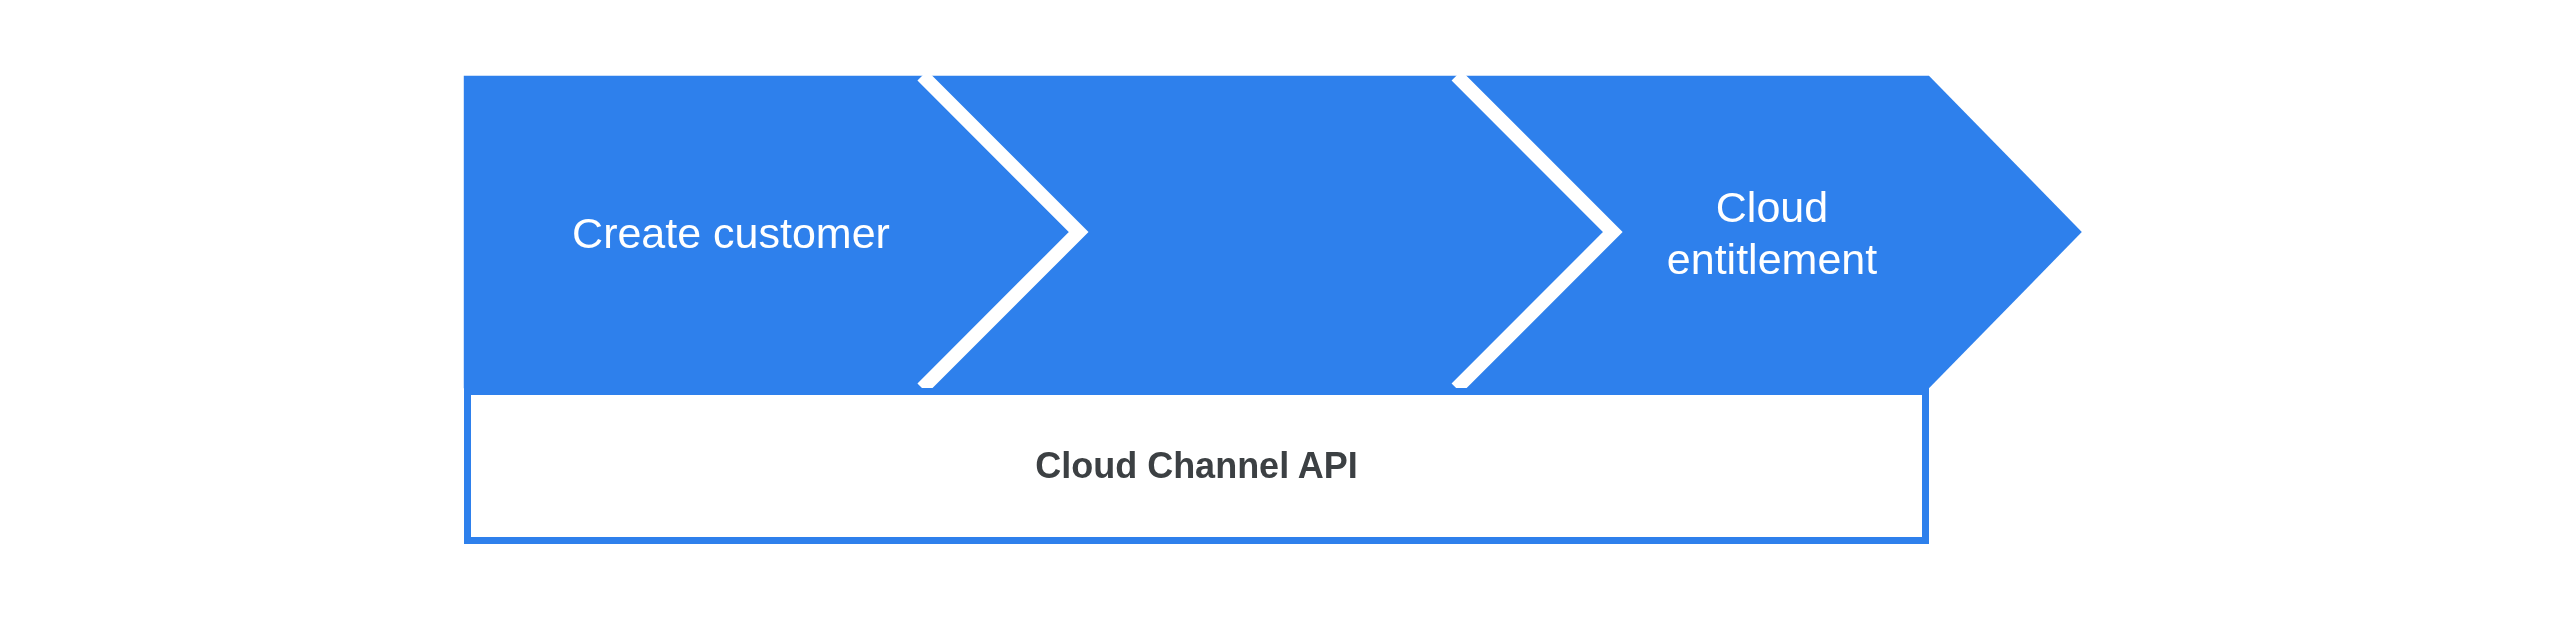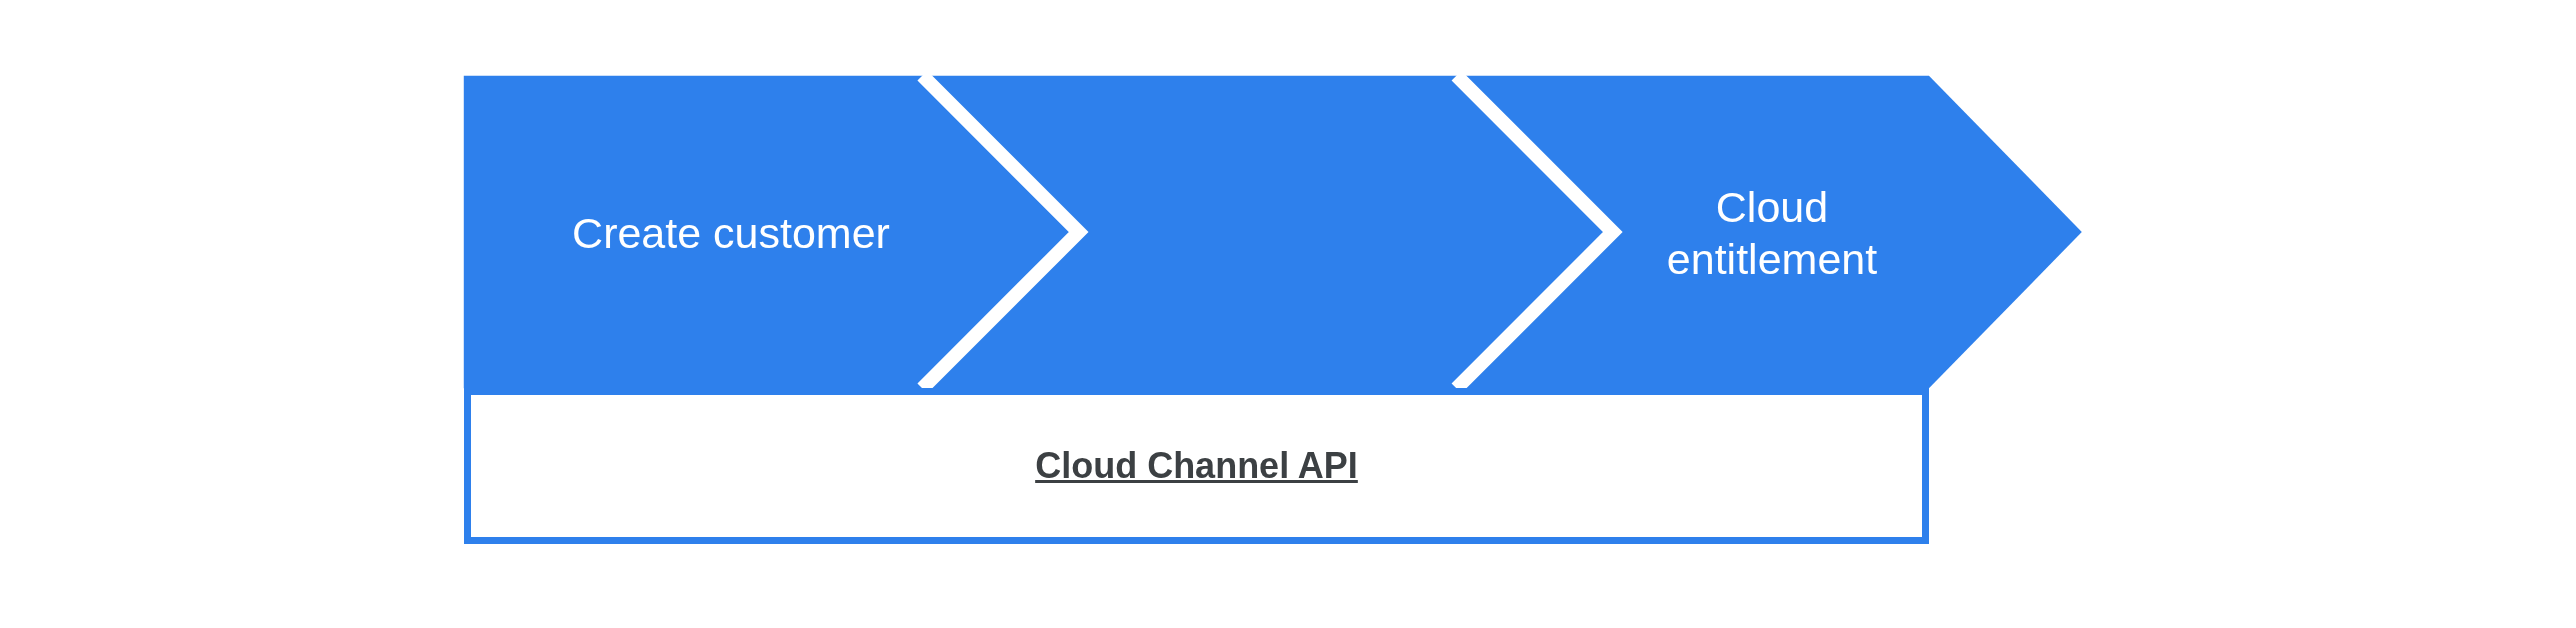--- a/index.html
+++ b/index.html
@@ -66,21 +66,20 @@
     background: var(--api-box-fill);
     border: 7px solid var(--api-box-border);
     display: flex;
     align-items: center;
     justify-content: center;
   }
   .api-label {
     font-size: 36px;
     font-weight: bold;
     color: var(--api-text);
-    text-decoration: underline;
   }
 </style>
 </head>
 <body>
 
 <div class="canvas">
 
   <svg class="shape-layer" viewBox="0 0 2966 724" xmlns="http://www.w3.org/2000/svg">
     <polygon class="arrow-band" points="534,87 2221,87 2397,267 2221,447 534,447"></polygon>
     <polyline class="chevron-sep" points="1062,87 1242,267 1062,447"></polyline>

